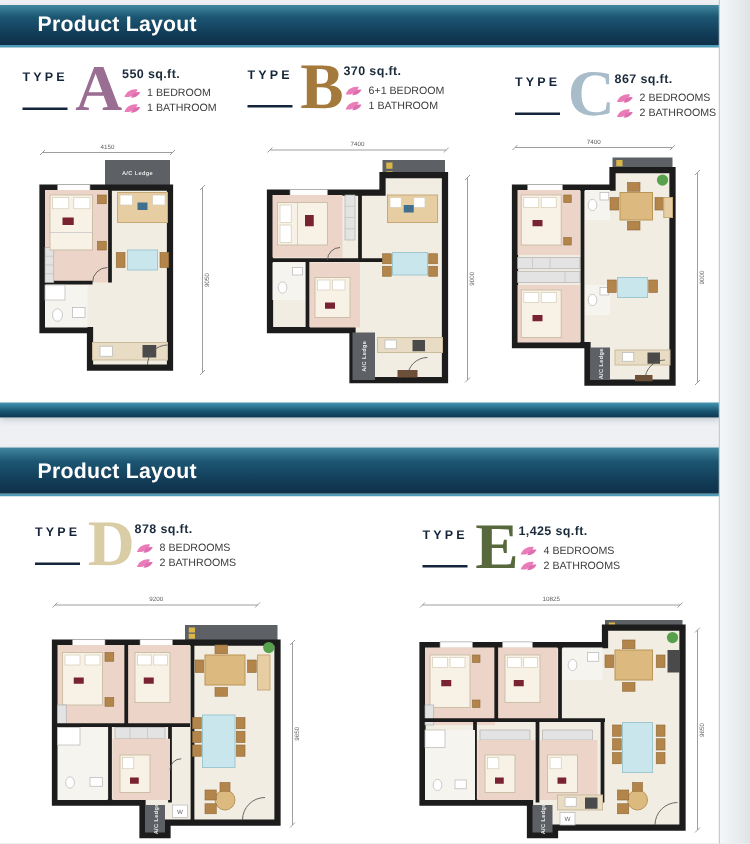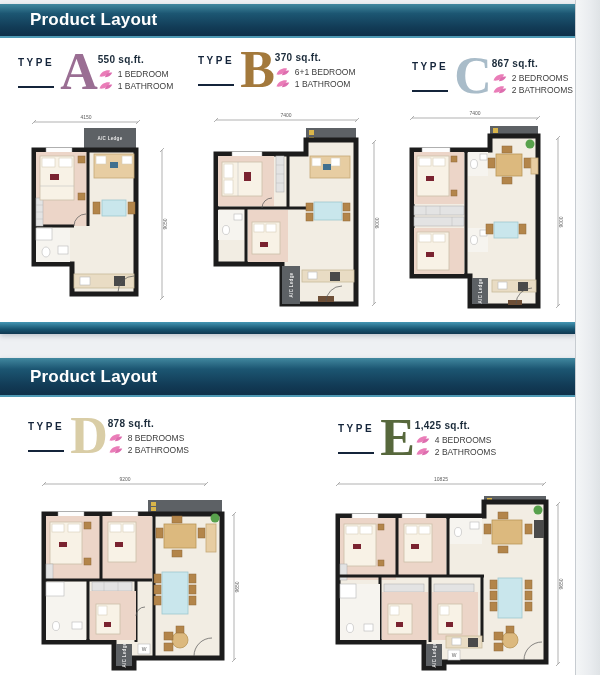--- a/index.html
+++ b/index.html
@@ -20,21 +20,21 @@
   #slide2 .bar{height:39px;}
   .strip{position:absolute;left:0;right:0;bottom:0;height:12px;
     background:linear-gradient(180deg,#4496b3,#17536f 60%,#0f3750);}
   .type-head{position:absolute;display:flex;align-items:center;}
   .type-word{font-size:10px;font-weight:700;letter-spacing:2.5px;color:#14243a;
     border-bottom:2px solid #14243a;padding-bottom:18px;}
   .type-letter{font-family:"Liberation Serif",serif;font-weight:700;font-size:52px;
     line-height:.85;margin-left:6px;}
   .type-info{margin-left:0;}
   .area{font-size:10px;font-weight:700;color:#1b2b3a;margin-bottom:4px;letter-spacing:.3px;}
-  .feat{display:flex;align-items:flex-start;font-size:8.5px;color:#3c3c3c;margin-top:2px;}
+  .feat{display:flex;align-items:flex-end;font-size:8.5px;color:#3c3c3c;margin-top:2px;}
   .leaf{width:15px;height:9px;margin-right:5px;flex:none;}
   svg.plan{position:absolute;}
   
   .wall{fill:#f2ede3;stroke:#1c1c1c;stroke-width:5;stroke-linejoin:miter;}
   .iw{stroke:#1c1c1c;stroke-width:3;}
   .br{fill:#ecd5c8;}
   .bed{fill:#f8f2e6;stroke:#cbbfa8;stroke-width:.8;}
   .pil{fill:#ffffff;stroke:#d8cdb8;stroke-width:.6;}
   .cush{fill:#7a2330;}
   .bc{fill:#41708f;}

